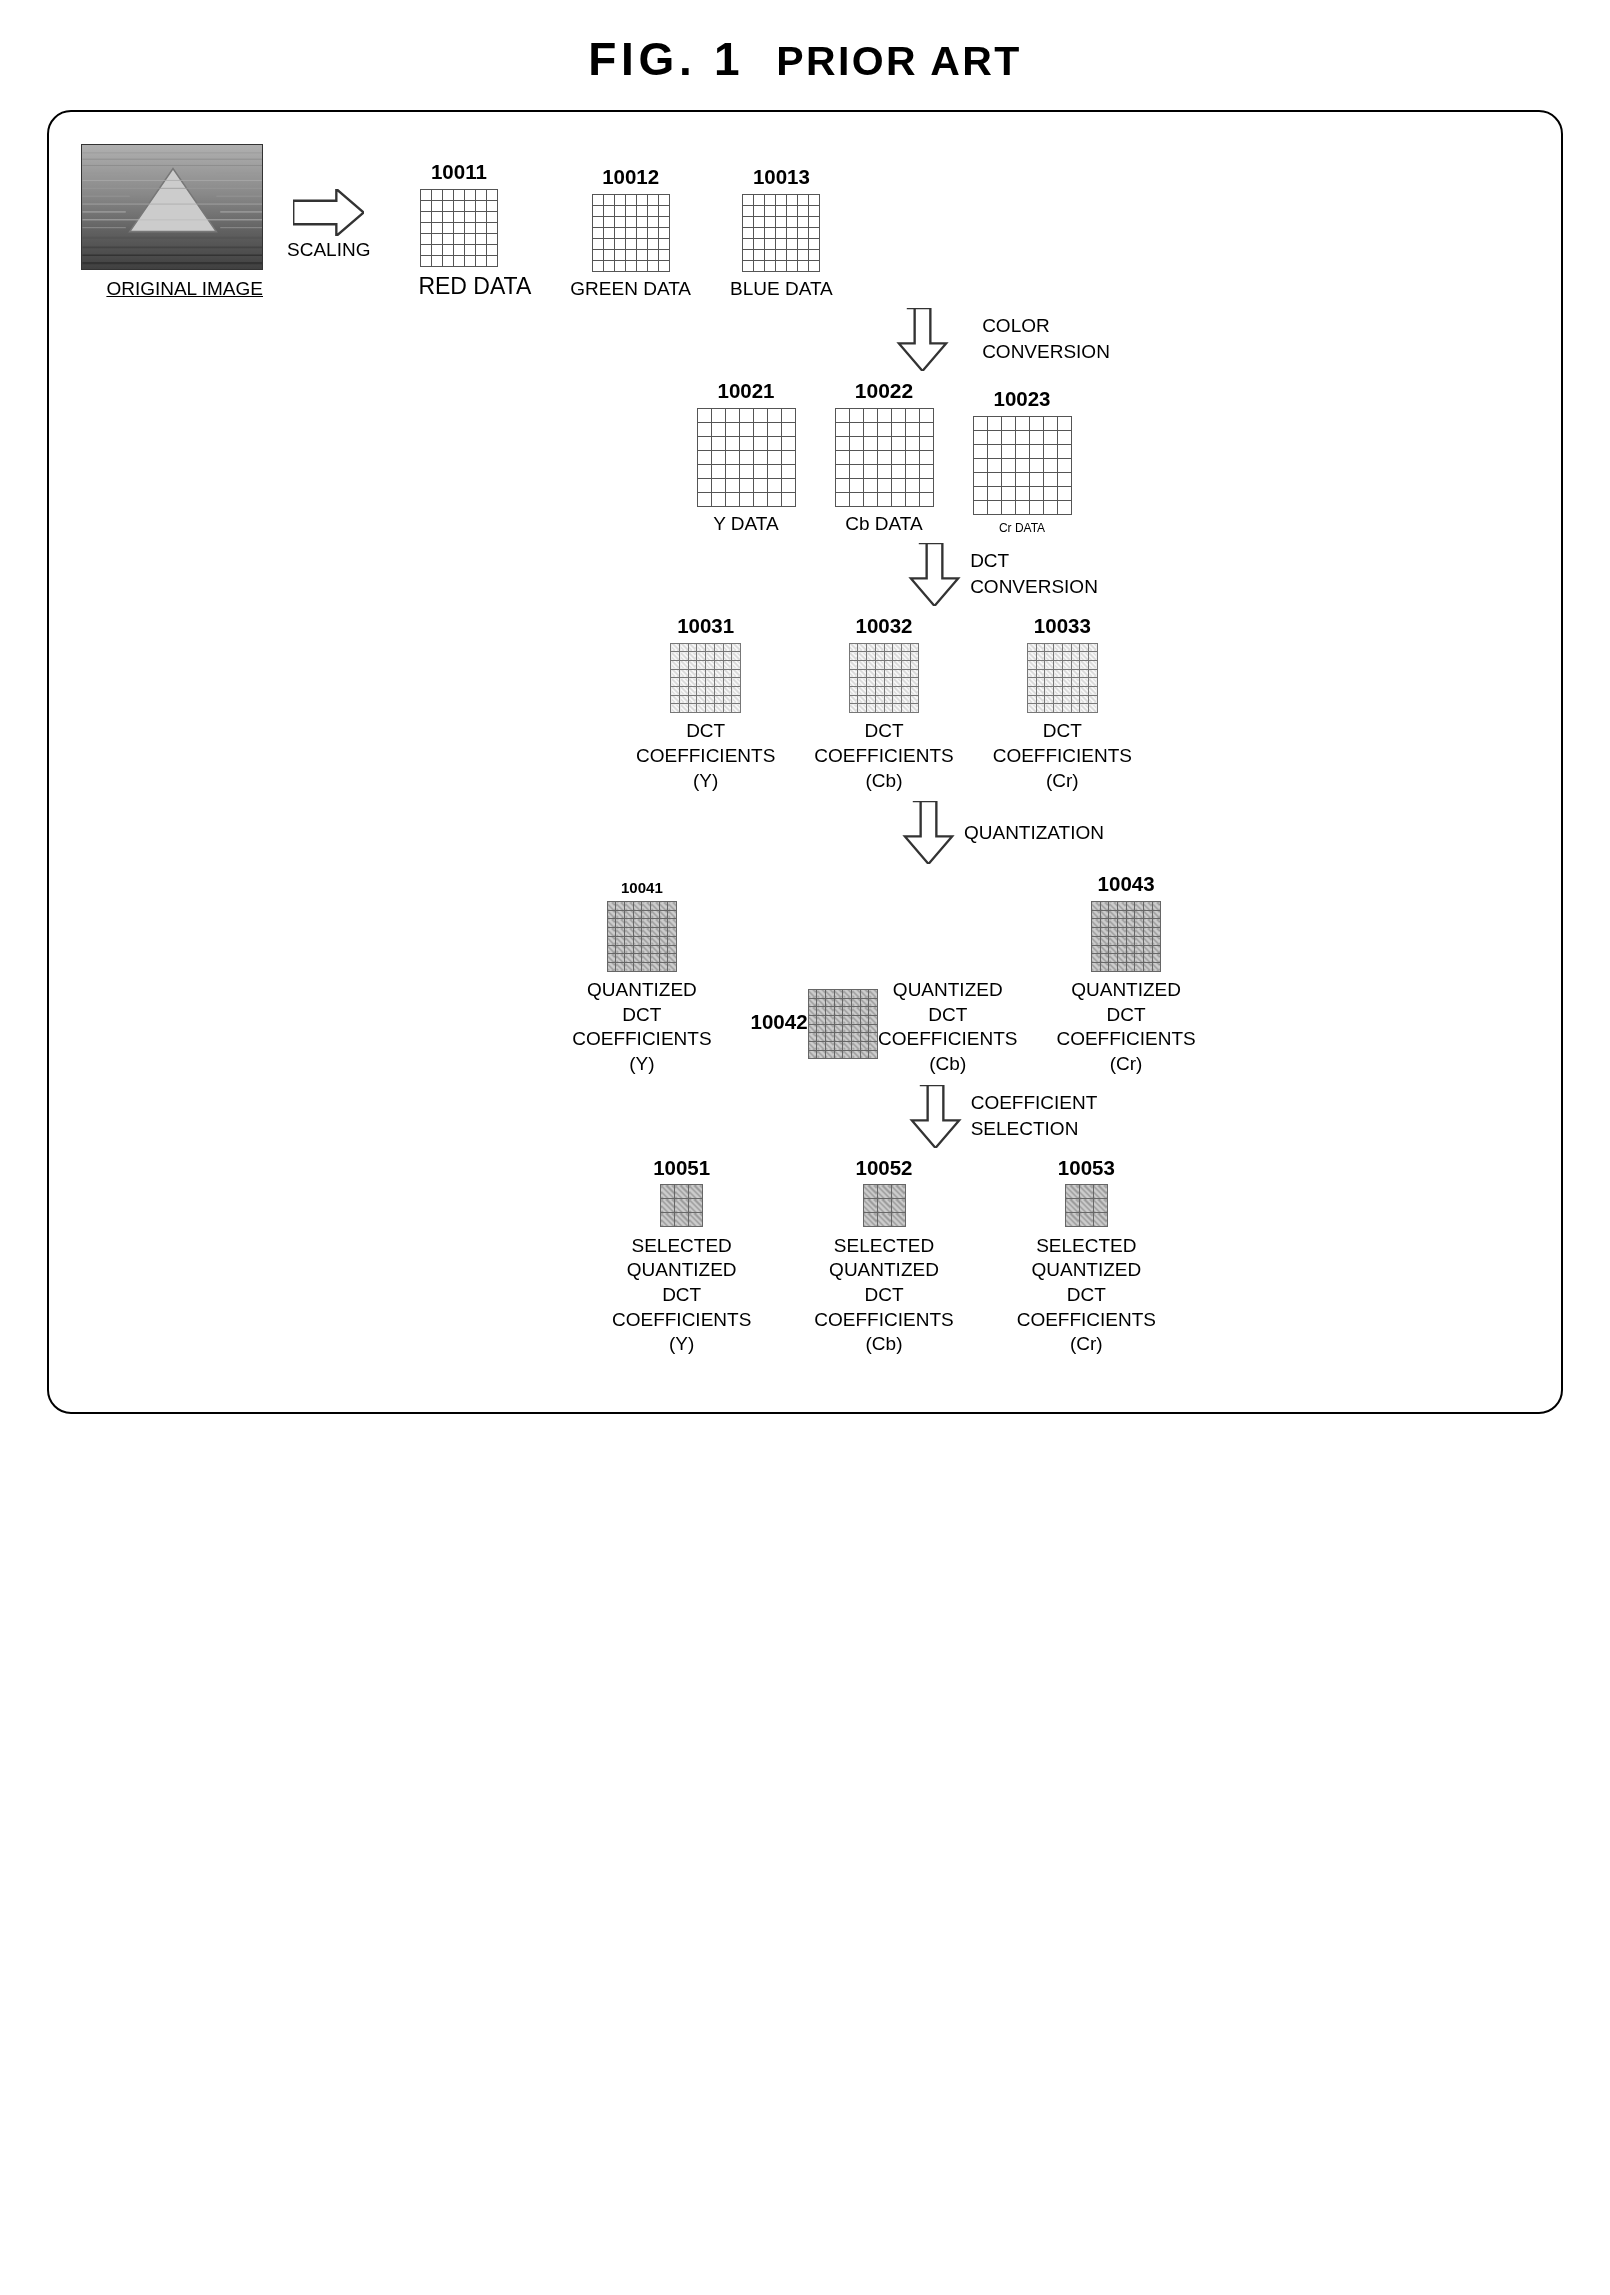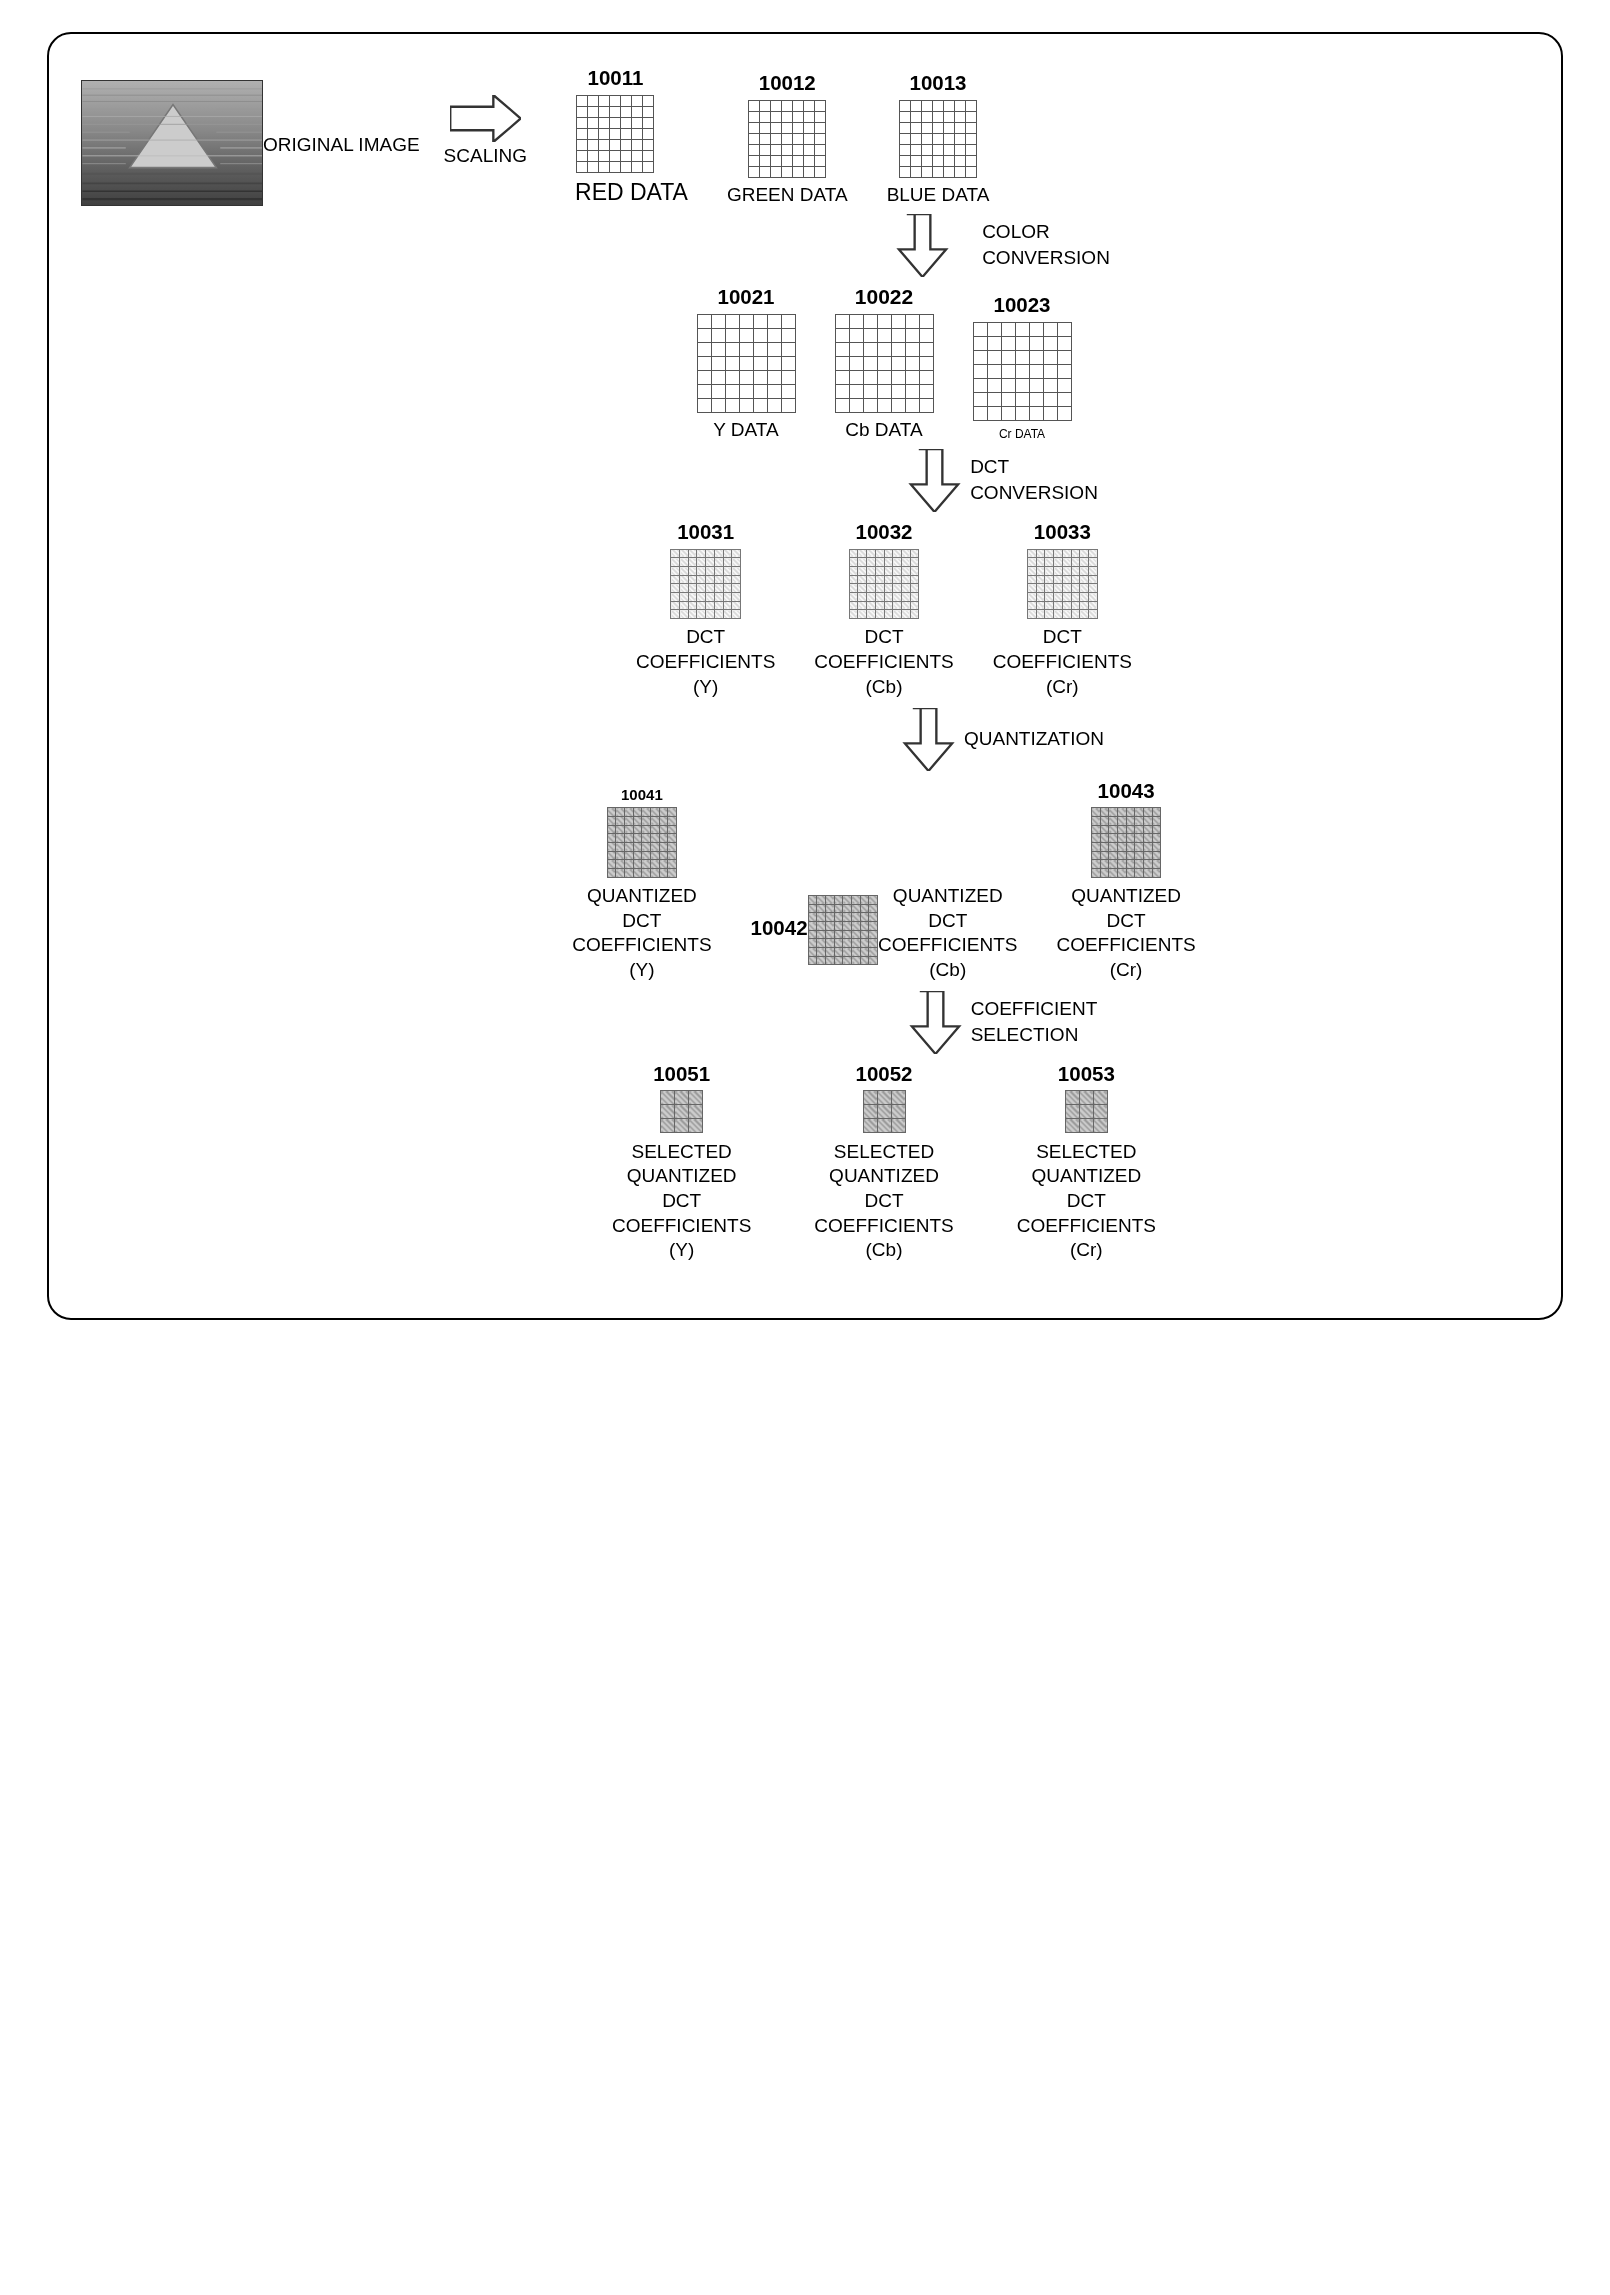--- a/index.html
+++ b/index.html
@@ -81,27 +81,31 @@
       flex-direction: column;
       align-items: center;
       width: 100%;
     }
   </style>
 </head>
 <body>
 
 <div>
 
+  <div style="display:flex; justify-content:center; align-items:baseline; gap:32px; margin-bottom:24px;">
+    <span style="font-size:46px; font-weight:bold; letter-spacing:4.7px;">FIG. 1</span>
+    <span style="font-size:41px; font-weight:bold; letter-spacing:2.4px;">PRIOR ART</span>
+  </div>
 
   <div class="outer-border">
     <div class="diagram-container">
 
       <div style="display:flex; align-items:flex-end; width:100%; margin-bottom:8px; padding-left:8px;">
 
-        <div style="display:flex; flex-direction:row; align-items:center; margin-right:24px;">
+        <div style="display:flex; flex-direction:column; align-items:flex-end; margin-right:24px;text-decoration:underline;">
 
           <div style="width:182px; height:126px; border:1.6px solid #333; position:relative; overflow:hidden; background: linear-gradient(180deg, #b0b0b0 0%, #888 40%, #606060 70%, #404040 100%);">
 
             <svg width="182" height="126" style="position:absolute; top:0; left:0;" viewBox="0 0 230 160">
 
               <line x1="0" y1="10" x2="230" y2="10" stroke="#999" stroke-width="1"></line>
               <line x1="0" y1="18" x2="230" y2="18" stroke="#888" stroke-width="1"></line>
               <line x1="0" y1="26" x2="230" y2="26" stroke="#888" stroke-width="1"></line>
 
               <polygon points="60,110 115,30 170,110" fill="#ccc" stroke="#777" stroke-width="2"></polygon>

